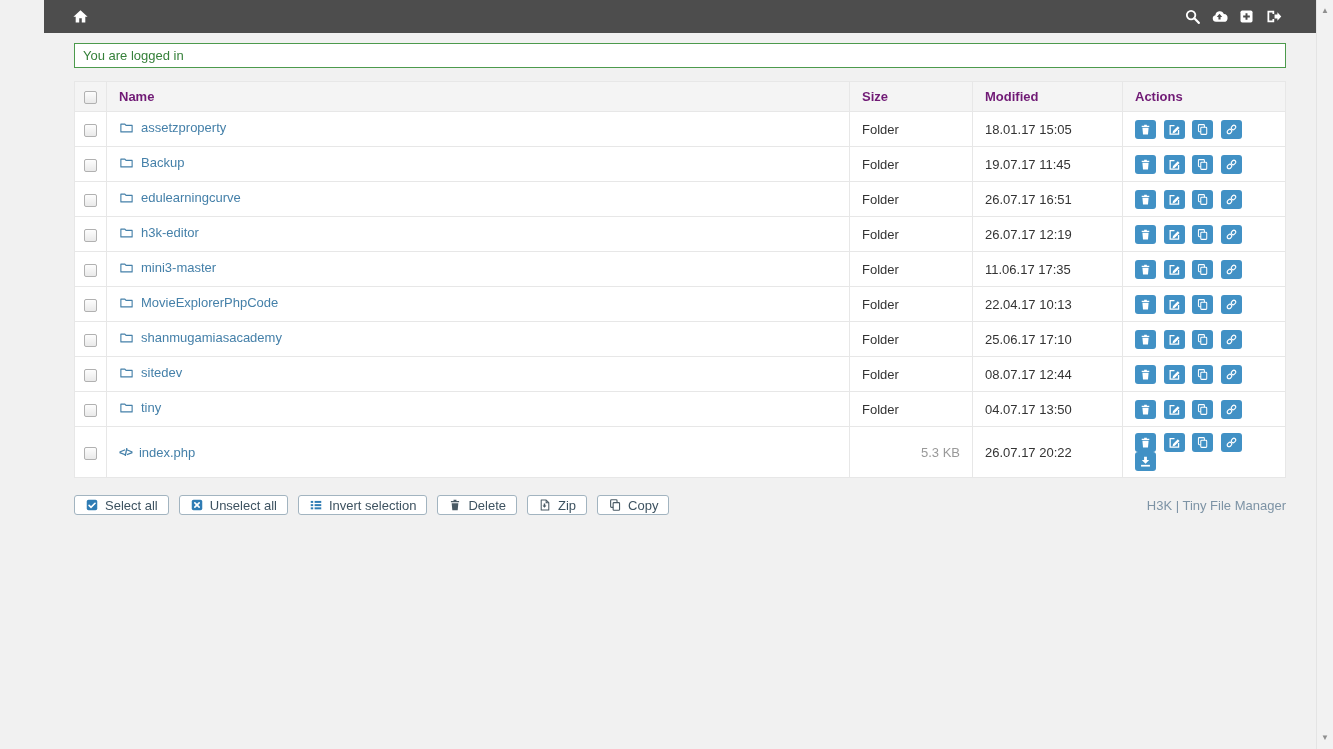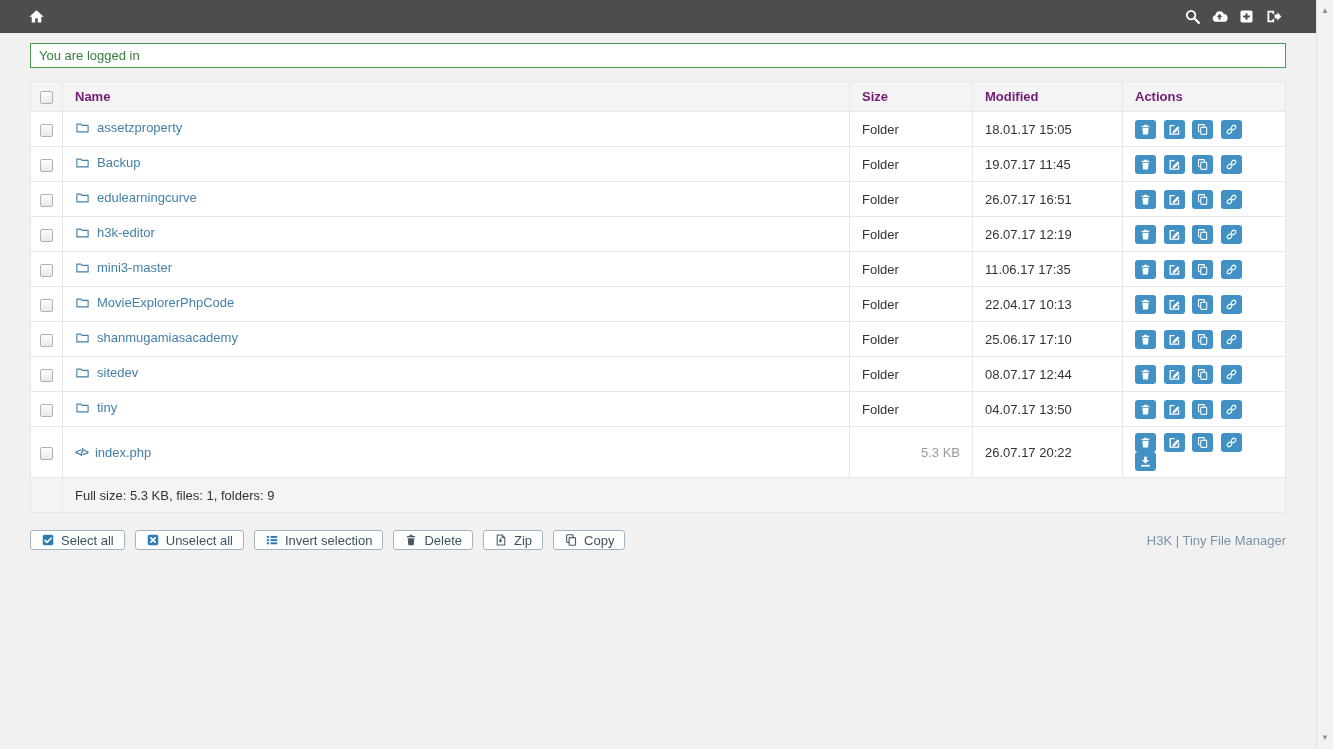--- a/index.html
+++ b/index.html
@@ -4,21 +4,21 @@
 <style>
   * { box-sizing: border-box; }
   html,body { margin:0; padding:0; }
   body {
     background:#f1f1f1;
     font-family:"Liberation Sans", sans-serif;
     font-size:13px;
     color:#333;
     width:1333px; height:749px; overflow:hidden;
   }
-  .page { margin-right:17px; }
+  .page { margin-right:17px;margin-left:44px; }
 
   
   .scrollbar { position:fixed; top:0; right:0; width:17px; height:100%; background:#f2f2f2; border-left:1px solid #e4e4e4; z-index:50; }
   .sb-arrow { position:absolute; left:0; width:100%; text-align:center; color:#8f8f8f; font-size:8px; line-height:8px; }
   .sb-up { top:7px; } .sb-down { bottom:7px; }
 
   
   .navbar { height:33px; background:#4d4d4d; display:flex; align-items:center; justify-content:space-between; padding:0 34px 0 28px; }
   .navbar a { color:#fff; display:inline-flex; align-items:center; cursor:pointer; }
   .nav-icons { display:flex; gap:10px; }
@@ -524,24 +524,20 @@
                 </svg>
               </a>
             <a class="act">
                 <svg>
                   <use href="#i-download"></use>
                 </svg>
               </a>
           </td>
         </tr>
 
-        <tr class="summary-row">
-          <td class="c-check"></td>
-          <td colspan="4">Full size: 5.3 KB, files: 1, folders: 9</td>
-        </tr>
 
       </tbody>
     </table>
 
     <div class="toolbar">
       <a class="btn">
           <svg class="ic-blue">
             <use href="#i-check-sq"></use>
           </svg>
           <span>Select all</span>

